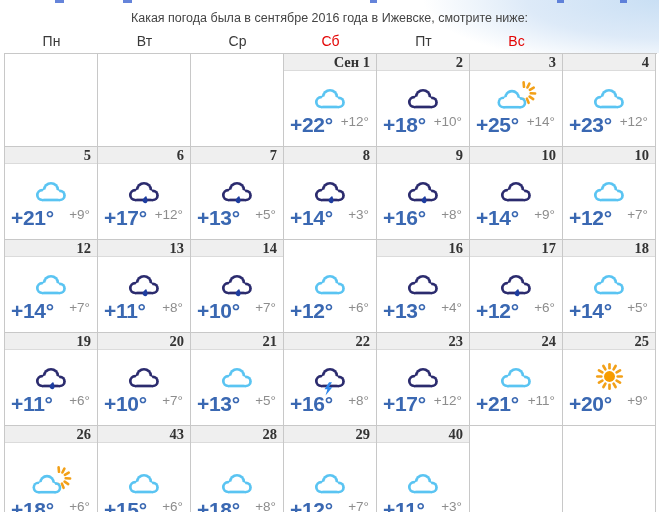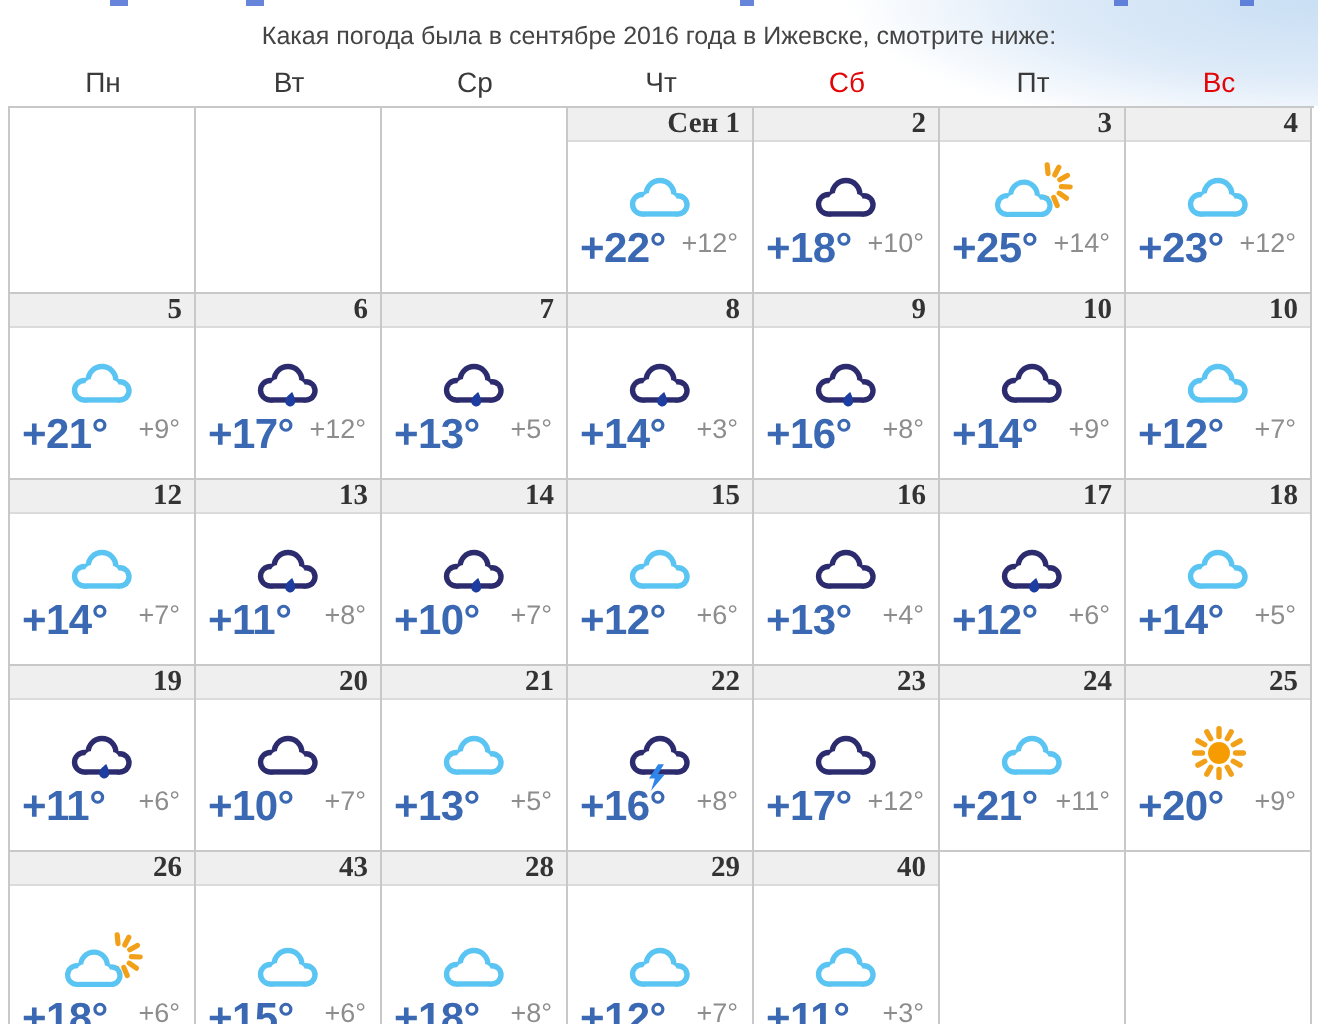--- a/index.html
+++ b/index.html
@@ -68,21 +68,20 @@
 <div class="frag" style="left:370px;width:7px;"></div>
 <div class="frag" style="left:557px;width:7px;"></div>
 <div class="frag" style="left:620px;width:7px;"></div>
 
 <div class="title">Какая погода была в сентябре 2016 года в Ижевске, смотрите ниже:</div>
 
 <div class="weekdays">
     <div class="wd">Пн</div>
     <div class="wd">Вт</div>
     <div class="wd">Ср</div>
-    <div class="wd">Чт</div>
     <div class="wd weekend">Сб</div>
     <div class="wd">Пт</div>
     <div class="wd weekend">Вс</div>
   </div>
 
 <div class="calendar">
     <div class="cell"></div>
     <div class="cell"></div>
     <div class="cell"></div>
     <div class="cell">
@@ -498,21 +497,20 @@
             <path d="M2.6 0 C4.3 2.3 5.3 3.9 4.9 5.5 A2.45 2.45 0 0 1 0.2 5 C-0.1 3.3 1.2 1.8 2.6 0 Z" transform="translate(17.5,15.8) rotate(12)" fill="#1d3da0"></path>
           </svg>
         </div>
         <div class="temps">
           <span class="day-temp">+10°</span>
           <span class="night-temp">+7°</span>
         </div>
       </div>
     </div>
     <div class="cell">
-      <div class="cell-head"><span>15</span></div>
       <div class="cell-body">
         <div class="icon">
           <svg width="38" height="27" viewBox="0 0 36 26" xmlns="http://www.w3.org/2000/svg">
             <g transform="translate(0,0)">
     <g fill="#5ac4f2">
       <circle cx="9.5" cy="15.5" r="6"></circle>
                 <circle cx="18" cy="10.8" r="8"></circle>
       <circle cx="26.6" cy="15.8" r="5.7"></circle>
                 <rect x="9.5" y="13" width="17.1" height="8.5"></rect>
     </g>

